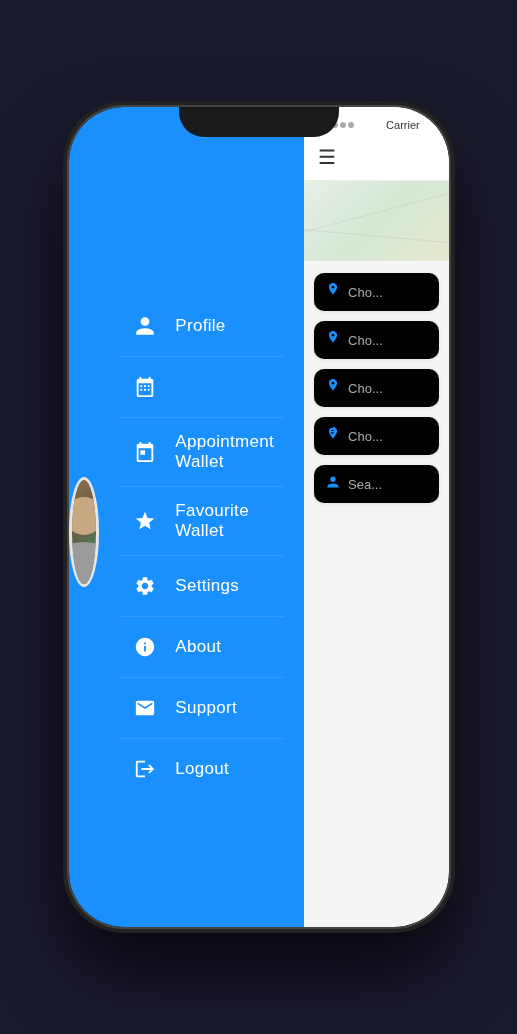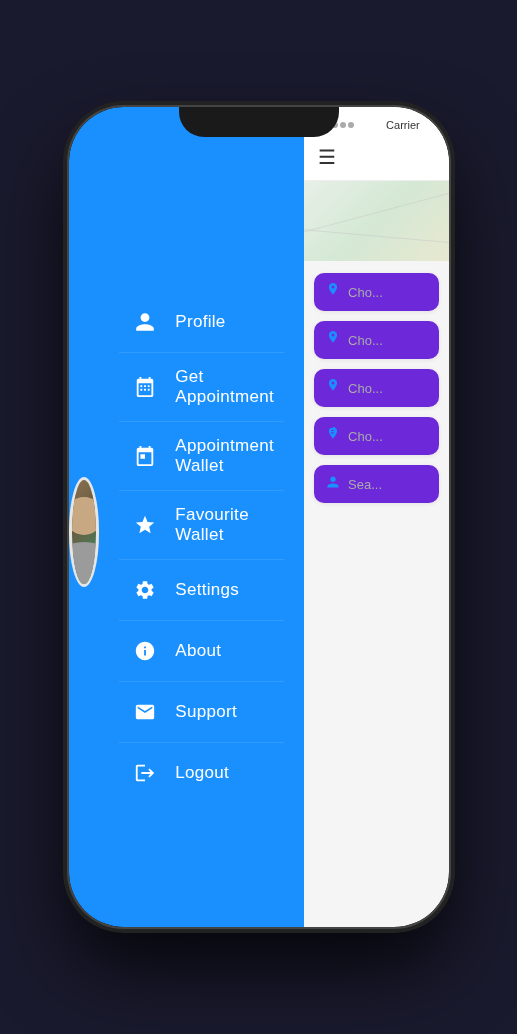--- a/index.html
+++ b/index.html
@@ -190,21 +190,21 @@
       color: #333;
       line-height: 1;
     }
     .search-area {
       padding: 12px 10px;
       display: flex;
       flex-direction: column;
       gap: 10px;
     }
     .search-row {
-      background: #6d28d9;
+      background: #000000;
       border-radius: 10px;
       padding: 10px 12px;
       display: flex;
       align-items: center;
       gap: 8px;
       box-shadow: 0 1px 4px rgba(0,0,0,0.08);
     }
     .search-icon-blue {
       color: #1a90ff;
       font-size: 16px;
@@ -263,21 +263,20 @@
             </div>
             <span class="menu-label">Profile</span>
           </li>
 
           <li class="menu-item">
             <div class="menu-icon">
               <svg width="22" height="22" viewBox="0 0 24 24" fill="white">
                 <path d="M19 3h-1V1h-2v2H8V1H6v2H5c-1.1 0-2 .9-2 2v16c0 1.1.9 2 2 2h14c1.1 0 2-.9 2-2V5c0-1.1-.9-2-2-2zm0 18H5V8h14v13zM9 10H7v2h2v-2zm4 0h-2v2h2v-2zm4 0h-2v2h2v-2zm-8 4H7v2h2v-2zm4 0h-2v2h2v-2zm4 0h-2v2h2v-2z"></path>
               </svg>
             </div>
-            <span class="menu-label">Get Appointment</span>
           </li>
 
           <li class="menu-item">
             <div class="menu-icon">
               <svg width="22" height="22" viewBox="0 0 24 24" fill="white">
                 <path d="M19 3h-1V1h-2v2H8V1H6v2H5c-1.1 0-2 .9-2 2v16c0 1.1.9 2 2 2h14c1.1 0 2-.9 2-2V5c0-1.1-.9-2-2-2zm0 18H5V8h14v13zM7 10h5v5H7z"></path>
               </svg>
             </div>
             <span class="menu-label">Appointment Wallet</span>
           </li>

